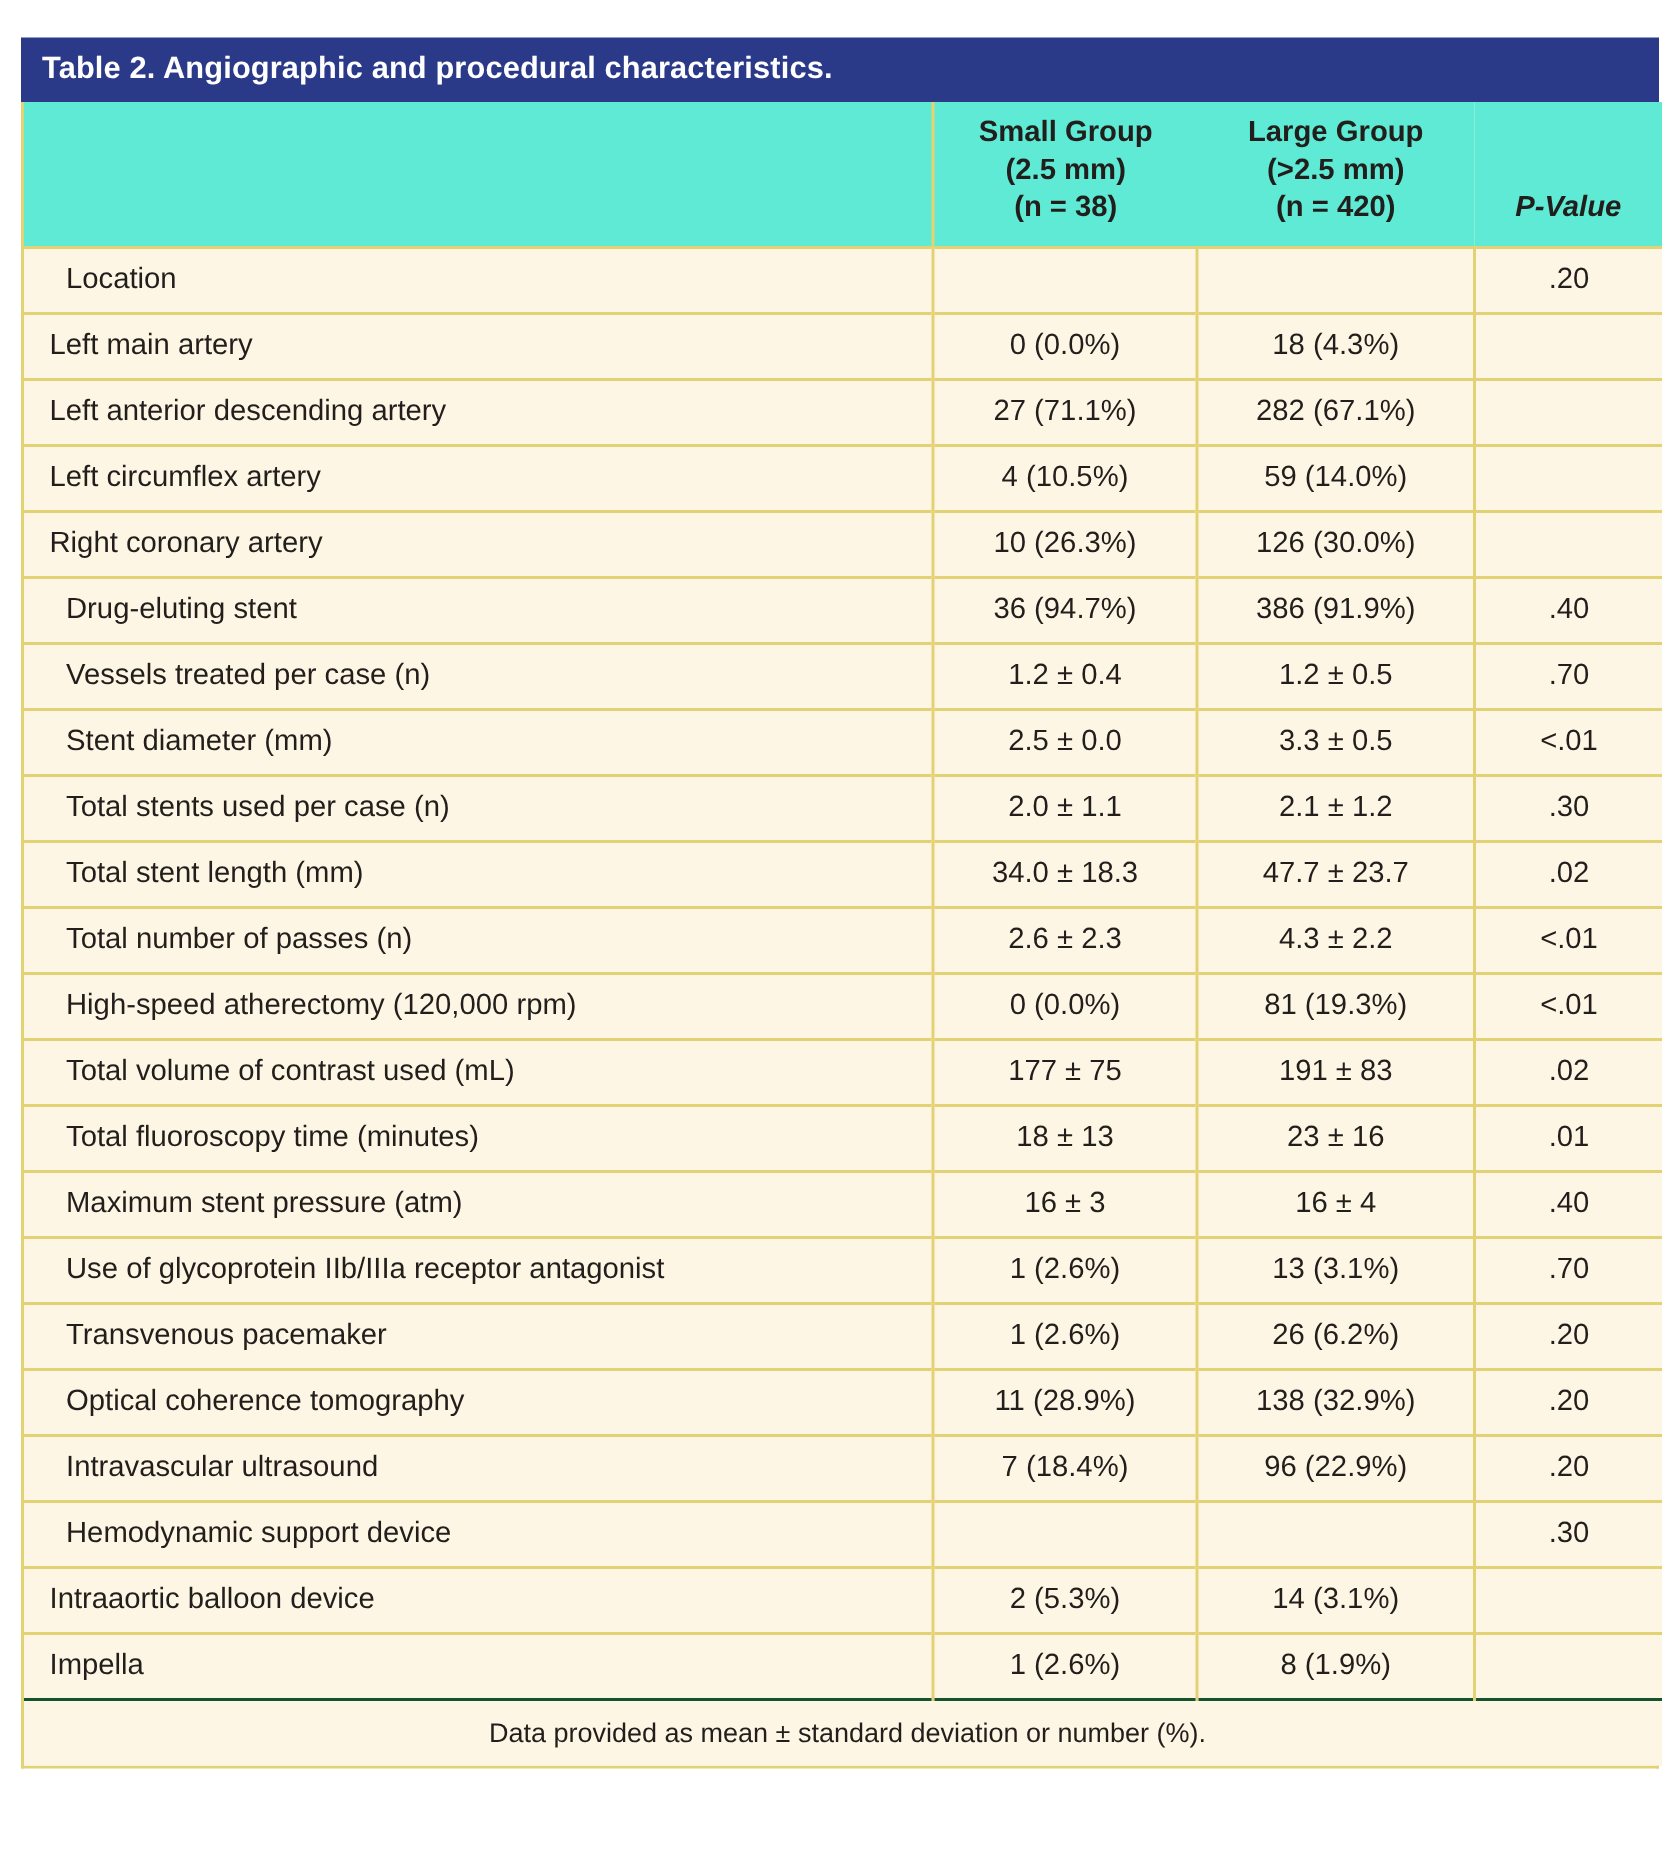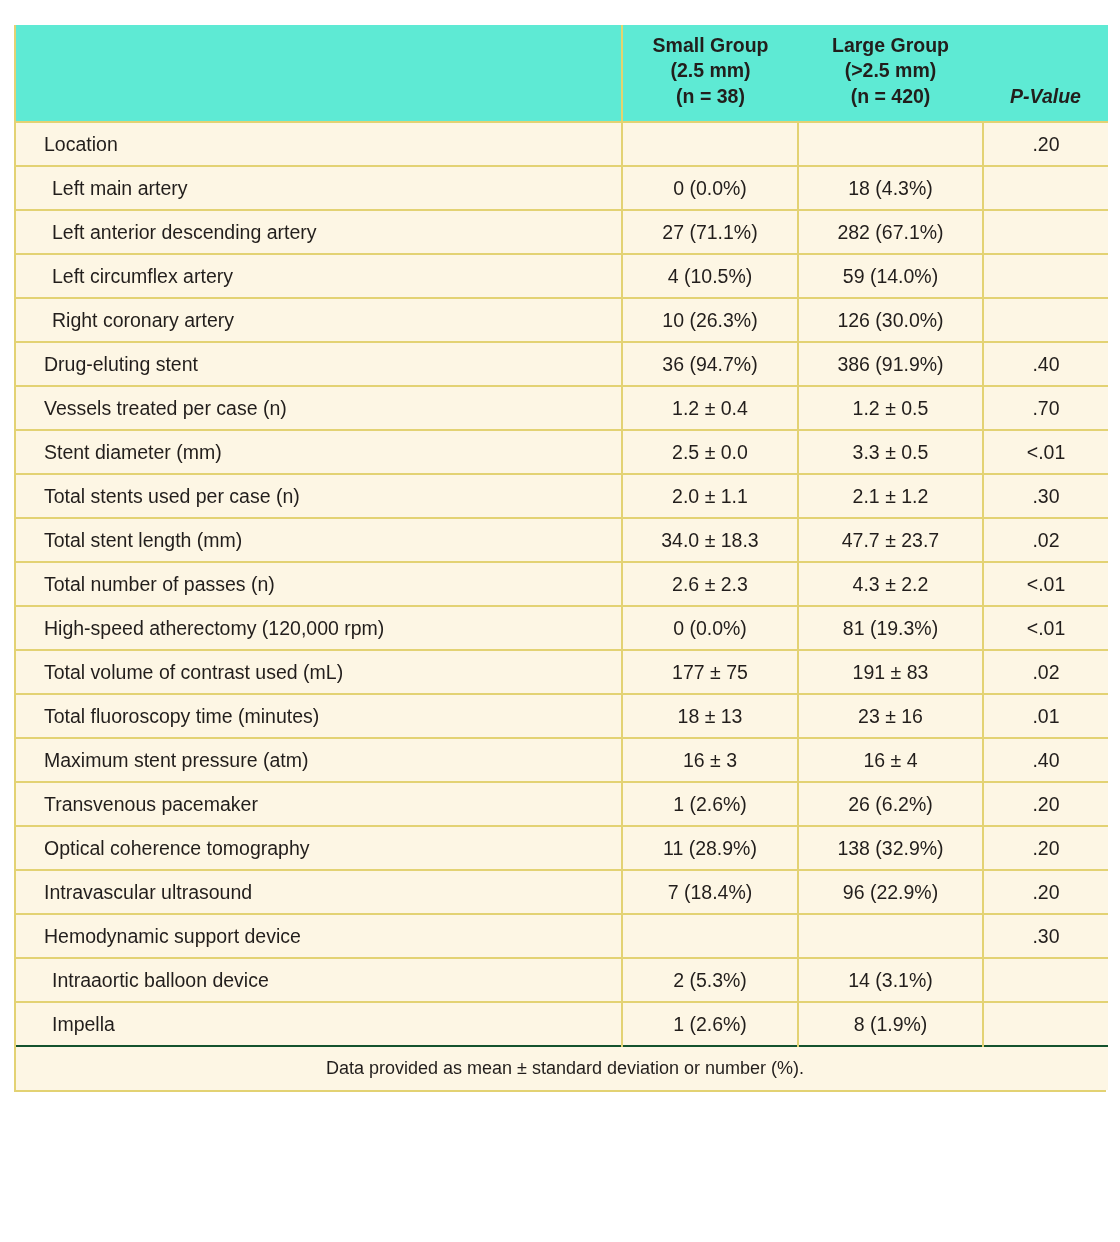--- a/index.html
+++ b/index.html
@@ -79,21 +79,21 @@
     vertical-align: middle;
   }
   tbody tr td:last-child {
     border-right: none;
   }
   tbody td.label {
     text-align: left;
     padding-left: 28px;
   }
   tbody td.label.indent {
-    padding-left: 36px;
+    padding-left: 17px;
   }
   tbody td.num {
     text-align: center;
   }
 
   
   tfoot td {
     background: #fdf6e4;
     color: #221e1c;
     font-size: 18px;
@@ -109,20 +109,21 @@
   .frame {
     border: 2px solid #e3d273;
     border-top: none;
   }
 </style>
 </head>
 <body>
 
 <div class="table-wrap">
 
+  <div class="title-bar">Table 2. Angiographic and procedural characteristics.</div>
 
   <div class="frame">
     <table class="data">
       <colgroup>
         <col class="c-label">
         <col class="c-small">
         <col class="c-large">
         <col class="c-pvalue">
       </colgroup>
       <thead>
@@ -228,20 +229,26 @@
             <td class="num">23 ± 16</td>
             <td class="num">.01</td>
           </tr>
           <tr>
             <td class="label">Maximum stent pressure (atm)</td>
             <td class="num">16 ± 3</td>
             <td class="num">16 ± 4</td>
             <td class="num">.40</td>
           </tr>
           <tr>
+            <td class="label">Use of glycoprotein IIb/IIIa receptor antagonist</td>
+            <td class="num">1 (2.6%)</td>
+            <td class="num">13 (3.1%)</td>
+            <td class="num">.70</td>
+          </tr>
+          <tr>
             <td class="label">Transvenous pacemaker</td>
             <td class="num">1 (2.6%)</td>
             <td class="num">26 (6.2%)</td>
             <td class="num">.20</td>
           </tr>
           <tr>
             <td class="label">Optical coherence tomography</td>
             <td class="num">11 (28.9%)</td>
             <td class="num">138 (32.9%)</td>
             <td class="num">.20</td>

